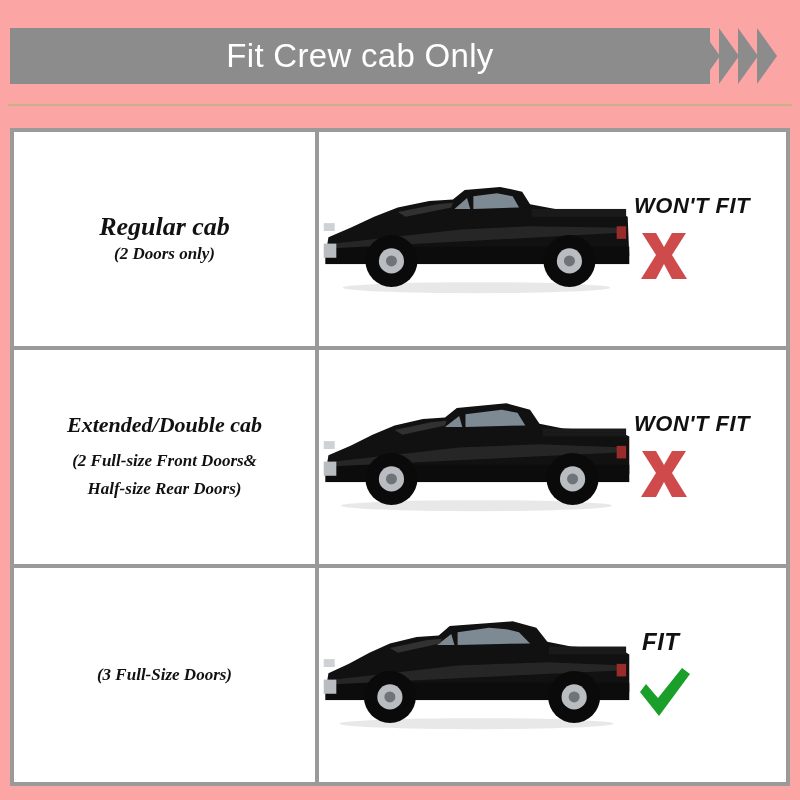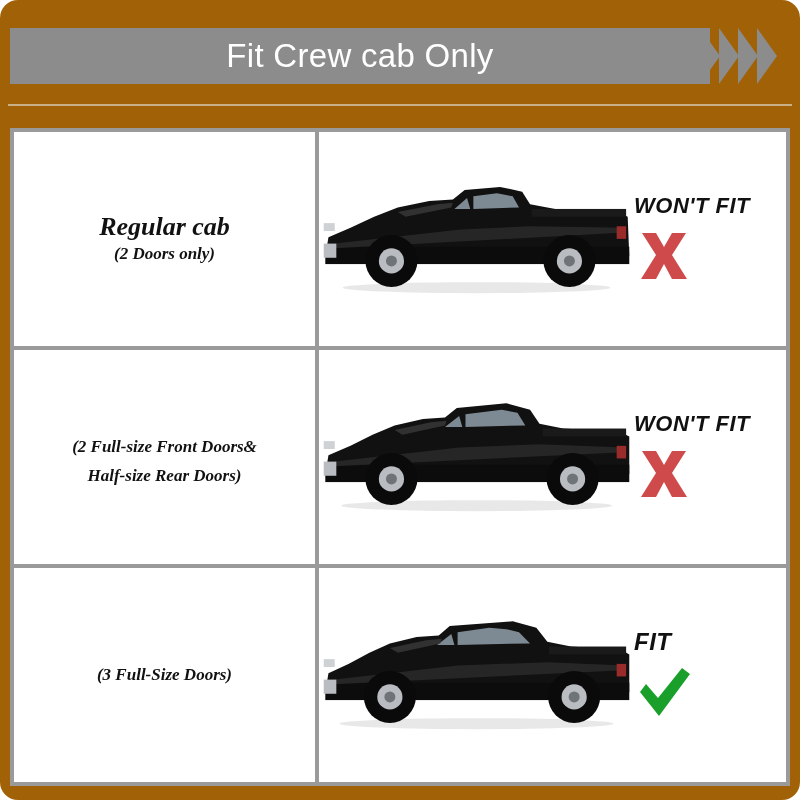--- a/index.html
+++ b/index.html
@@ -10,23 +10,22 @@
   body {
     width: 800px;
     height: 800px;
     font-family: "Liberation Serif", serif;
     overflow: hidden;
   }
   .page {
     position: relative;
     width: 800px;
     height: 800px;
-    background: #a16207;
+    background: #fca5a5;
     box-sizing: border-box;
-    border-radius: 18px;
   }
 
   
   .banner-wrap {
     position: relative;
     width: 800px;
     height: 100px;
   }
   .banner {
     position: absolute;
@@ -147,21 +146,21 @@
     padding-right: 14px;
   }
   .verdict-text {
     font-family: "Liberation Sans", sans-serif;
     font-weight: bold;
     font-size: 22px;
     color: #111111;
     letter-spacing: 0.5px;
     margin-bottom: 10px;
   }
-  .verdict-text.fit { font-size: 24px; }
+  .verdict-text.fit { font-size: 24px; margin-left: 8px; }
   .mark {
     width: 60px;
     height: 56px;
   }
 
   
   .truck {
     width: 330px;
     height: auto;
     display: block;
@@ -230,20 +229,21 @@
       <div class="cell-verdict">
         <div class="verdict-text">WON'T FIT</div>
         <svg class="mark" viewBox="0 0 60 56">
           <path d="M8 4 L22 4 L30 18 L38 4 L52 4 L38 26 L53 50 L38 50 L30 35 L22 50 L7 50 L22 26 Z" fill="#cf4a4a"></path>
         </svg>
       </div>
     </div>
 
     <div class="row">
       <div class="cell-label">
+        <div class="label-main small">Extended/Double cab</div>
         <div class="label-sub tight">(2 Full-size Front Doors&amp;</div>
         <div class="label-sub tight" style="margin-top:4px;">Half-size Rear Doors)</div>
       </div>
       <div class="cell-image">
         <svg class="truck ext" viewBox="0 0 400 180">
           <g>
             <ellipse cx="200" cy="152" rx="172" ry="7" fill="#d8d8d8" opacity="0.6"></ellipse>
             <path d="M8 112 L12 88 L40 76 L68 62 L96 50 L132 42 L160 40 L175 28 L238 22 L268 30 L280 48 L310 54 L382 58 L394 64 L394 112 Z" fill="#111111"></path>
             <path d="M186 36 L232 30 L252 34 L262 50 L186 52 Z" fill="#7e8a93"></path>
             <path d="M178 38 L182 52 L160 52 Z" fill="#7e8a93"></path>

